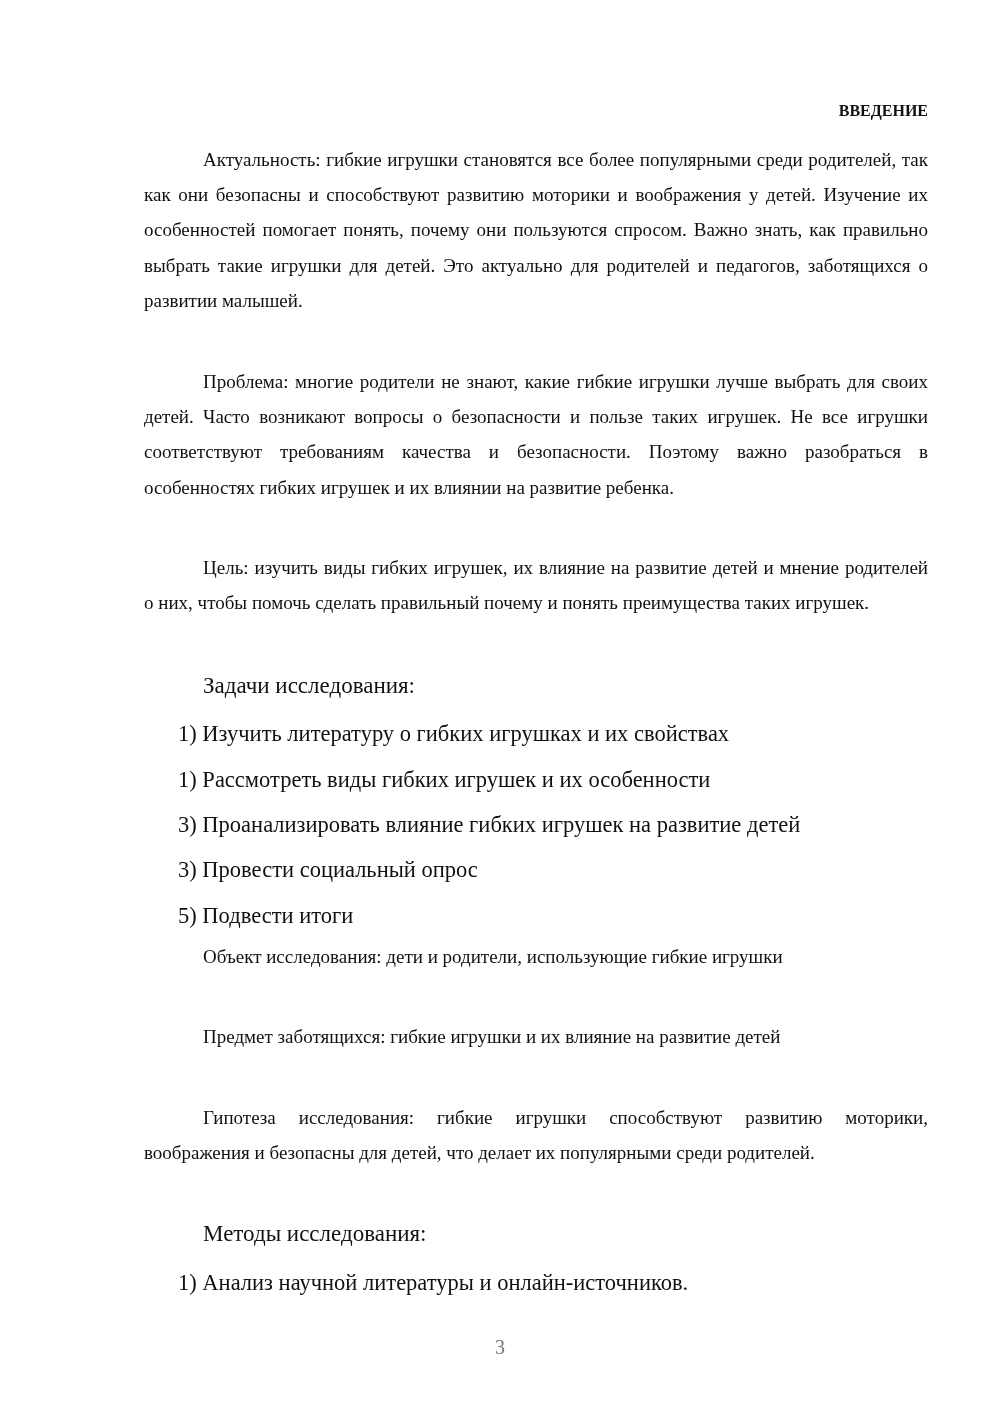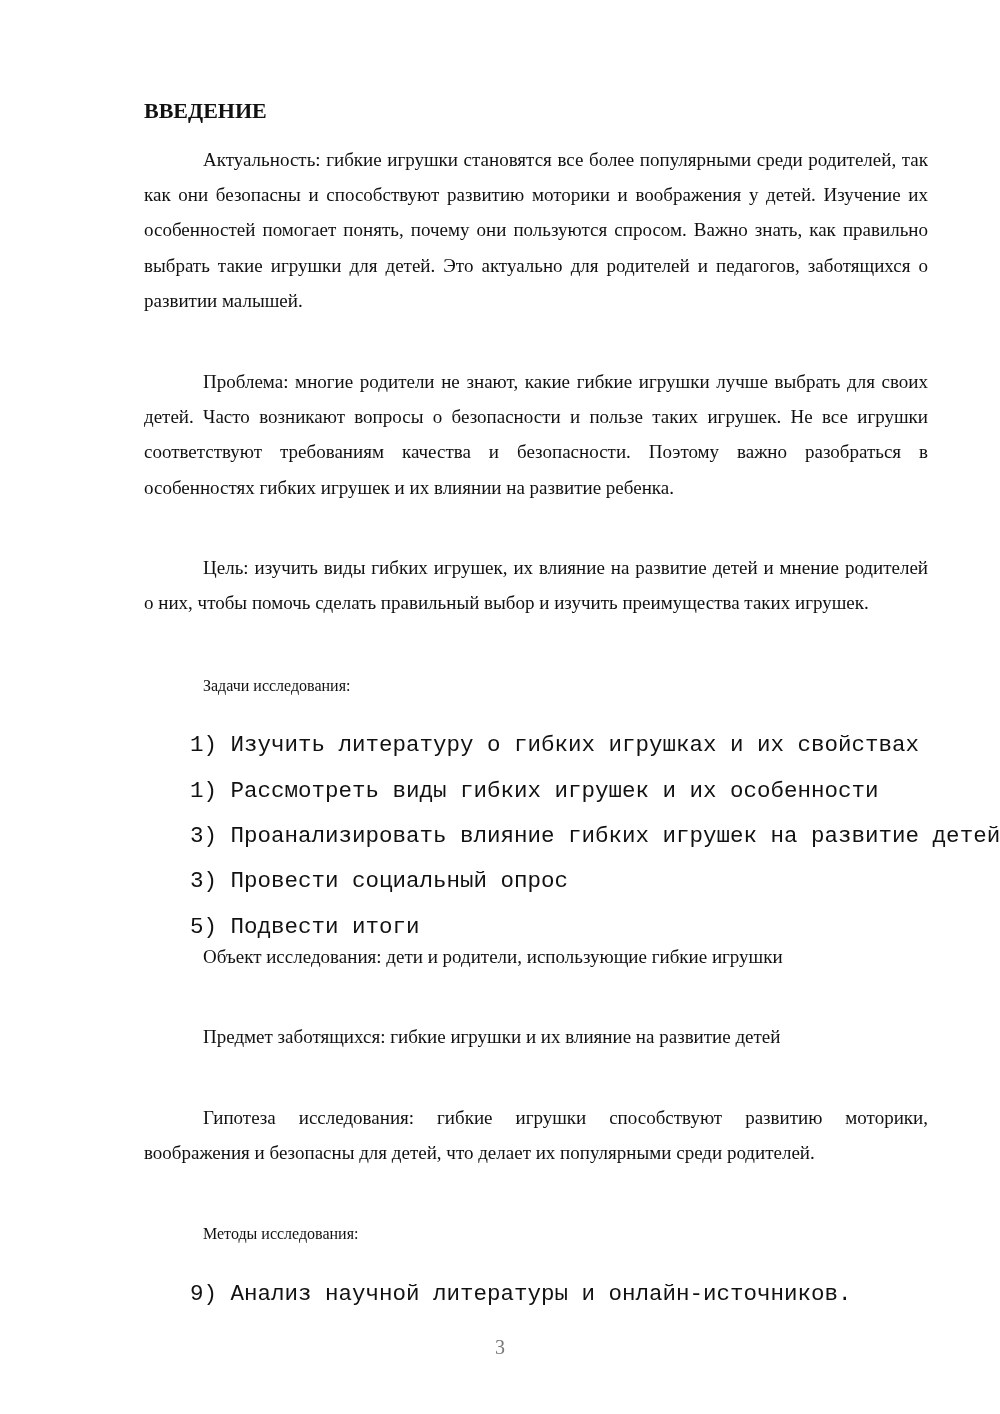--- a/index.html
+++ b/index.html
@@ -19,23 +19,23 @@
       position: absolute;
       left: 144px;
       top: 0;
       width: 784px;
     }
     .title {
       position: absolute;
       top: 97px;
       left: 0;
       width: 784px;
-      text-align: left;
+      text-align: right;
       font-weight: bold;
-      font-size: 22px;
+      font-size: 16px;
       line-height: 28px;
     }
     .p {
       position: absolute;
       left: 0;
       width: 784px;
       font-size: 19px;
       line-height: 35.2px;
       text-align: justify;
       text-indent: 59px;
@@ -43,27 +43,26 @@
     }
     .p-last {
       text-align-last: left;
     }
     .li {
       position: absolute;
       left: 30px;
       font-size: 22.5px;
       line-height: 35px;
       white-space: nowrap;
-      margin: 16px;
-      font-family: Liberation Mono, monospace;
+      margin: 4px;
     }
     .heading-indent {
       position: absolute;
       left: 59px;
-      font-size: 16px;
+      font-size: 23px;
       line-height: 35px;
       white-space: nowrap;
       margin: 0;
     }
     .page-number {
       position: absolute;
       top: 1336px;
       left: 0;
       width: 1000px;
       text-align: center;
@@ -75,35 +74,35 @@
 <body>
 
 <div class="page">
 
   <div class="title">ВВЕДЕНИЕ</div>
 
   <p class="p p-last" style="top:142px;">Актуальность: гибкие игрушки становятся все более популярными среди родителей, так как они безопасны и способствуют развитию моторики и воображения у детей. Изучение их особенностей помогает понять, почему они пользуются спросом. Важно знать, как правильно выбрать такие игрушки для детей. Это актуально для родителей и педагогов, заботящихся о развитии малышей.</p>
 
   <p class="p p-last" style="top:364px;">Проблема: многие родители не знают, какие гибкие игрушки лучше выбрать для своих детей. Часто возникают вопросы о безопасности и пользе таких игрушек. Не все игрушки соответствуют требованиям качества и безопасности. Поэтому важно разобраться в особенностях гибких игрушек и их влиянии на развитие ребенка.</p>
 
-  <p class="p p-last" style="top:550px;">Цель: изучить виды гибких игрушек, их влияние на развитие детей и мнение родителей о них, чтобы помочь сделать правильный выбор и изучить преимущества таких игрушек.</p>
+  <p class="p p-last" style="top:550px;">Цель: изучить виды гибких игрушек, их влияние на развитие детей и мнение родителей о них, чтобы помочь сделать правильный почему и понять преимущества таких игрушек.</p>
 
   <p class="heading-indent" style="top:668px;">Задачи исследования:</p>
 
   <p class="li" style="top:712px;">1) Изучить литературу о гибких игрушках и их свойствах</p>
   <p class="li" style="top:758px;">1) Рассмотреть виды гибких игрушек и их особенности</p>
   <p class="li" style="top:803px;">3) Проанализировать влияние гибких игрушек на развитие детей</p>
   <p class="li" style="top:848px;">3) Провести социальный опрос</p>
   <p class="li" style="top:894px;">5) Подвести итоги</p>
 
   <p class="p p-last" style="top:939px;">Объект исследования: дети и родители, использующие гибкие игрушки</p>
 
   <p class="p p-last" style="top:1019px;">Предмет заботящихся: гибкие игрушки и их влияние на развитие детей</p>
 
   <p class="p p-last" style="top:1100px;">Гипотеза исследования: гибкие игрушки способствуют развитию моторики, воображения и безопасны для детей, что делает их популярными среди родителей.</p>
 
   <p class="heading-indent" style="top:1216px;text-align:center;">Методы исследования:</p>
 
-  <p class="li" style="top:1261px;">9) Анализ научной литературы и онлайн-источников.</p>
+  <p class="li" style="top:1261px;">1) Анализ научной литературы и онлайн-источников.</p>
 
 </div>
 
 <div class="page-number">3</div>
 
 </body></html>

